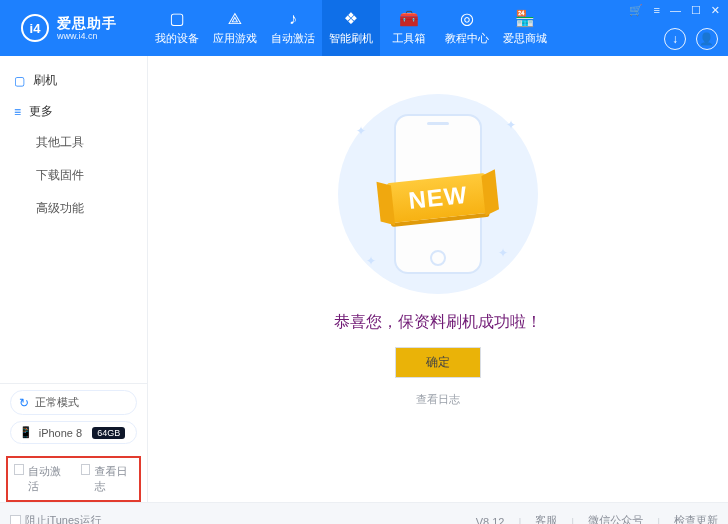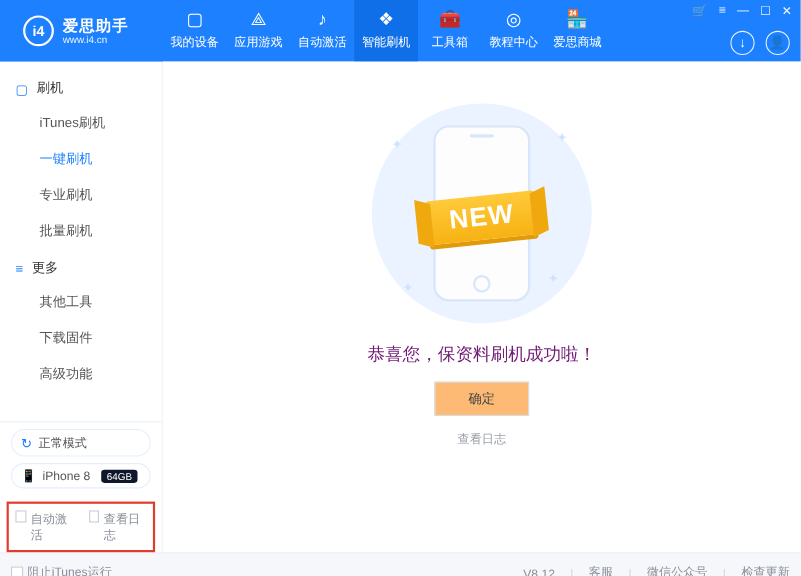--- a/index.html
+++ b/index.html
@@ -46,21 +46,21 @@
   .sparkle { position: absolute; color: #cfe3ff; font-size: 12px; }
   .phone { width: 88px; height: 160px; background: #fdfdfd; border: 2px solid #d7e6fb; border-radius: 14px; position: relative; }
   .phone::before { content: ""; position: absolute; left: 50%; top: 6px; transform: translateX(-50%); width: 22px; height: 3px; background: #d7e6fb; border-radius: 2px; }
   .phone::after { content: ""; position: absolute; left: 50%; bottom: 6px; transform: translateX(-50%); width: 12px; height: 12px; border: 2px solid #d7e6fb; border-radius: 50%; }
   .ribbon { position: absolute; left: 50%; top: 52%; transform: translate(-50%,-50%) rotate(-6deg); background: linear-gradient(#ffca3a,#f7b213); color: #fff; font-weight: 800; font-size: 24px; letter-spacing: 1px; padding: 6px 20px; border-radius: 3px; box-shadow: 0 4px 0 #e09a0a; }
   .ribbon::before, .ribbon::after { content:""; position:absolute; top:0; bottom:0; width:14px; background:#f0a80f; }
   .ribbon::before { left:-10px; transform: skewY(20deg); }
   .ribbon::after { right:-10px; transform: skewY(-20deg); }
 
   .success-text { margin-top: 18px; font-size: 16px; color: #701a75; }
-  .ok-btn { margin-top: 14px; border: 1px solid #d9dde3; background: #fdba74; padding: 6px 30px; font-size: 12px; color: #444; cursor: pointer; }
+  .ok-btn { margin-top: 14px; border: 1px solid #d9dde3; background: #eab308; padding: 6px 30px; font-size: 12px; color: #444; cursor: pointer; }
   .log-link { margin-top: 14px; font-size: 11px; color: #9aa0a9; cursor: pointer; }
 
   .statusbar { height: 36px; background: #f5f7fa; border-top: 1px solid #eceff3; display: flex; align-items: center; font-size: 11px; color: #8a8f99; padding: 0 10px; gap: 16px; }
   .statusbar .left { display: flex; align-items: center; gap: 4px; }
   .statusbar .right { margin-left: auto; display: flex; gap: 14px; align-items: flex-end; }
   .sep { color: #d0d4da; }
 </style>
 </head>
 <body>
 
@@ -115,26 +115,20 @@
   </div>
 </div>
 
 <div class="body">
   <div class="sidebar">
     <div class="side-scroll">
       <div class="group-hdr">
         <span class="mk">▢</span>
         <span>刷机</span>
       </div>
-      <div id="items1">
-          <div class="side-item">iTunes刷机</div>
-          <div class="side-item active">一键刷机</div>
-          <div class="side-item">专业刷机</div>
-          <div class="side-item">批量刷机</div>
-        </div>
       <div class="group-hdr">
         <span class="mk">≡</span>
         <span>更多</span>
       </div>
       <div id="items2">
           <div class="side-item">其他工具</div>
           <div class="side-item">下载固件</div>
           <div class="side-item">高级功能</div>
         </div>
     </div>

